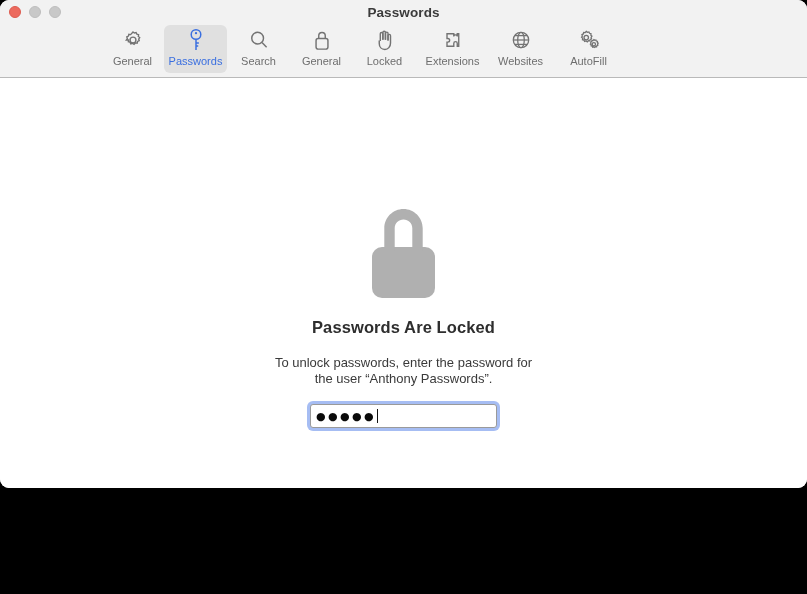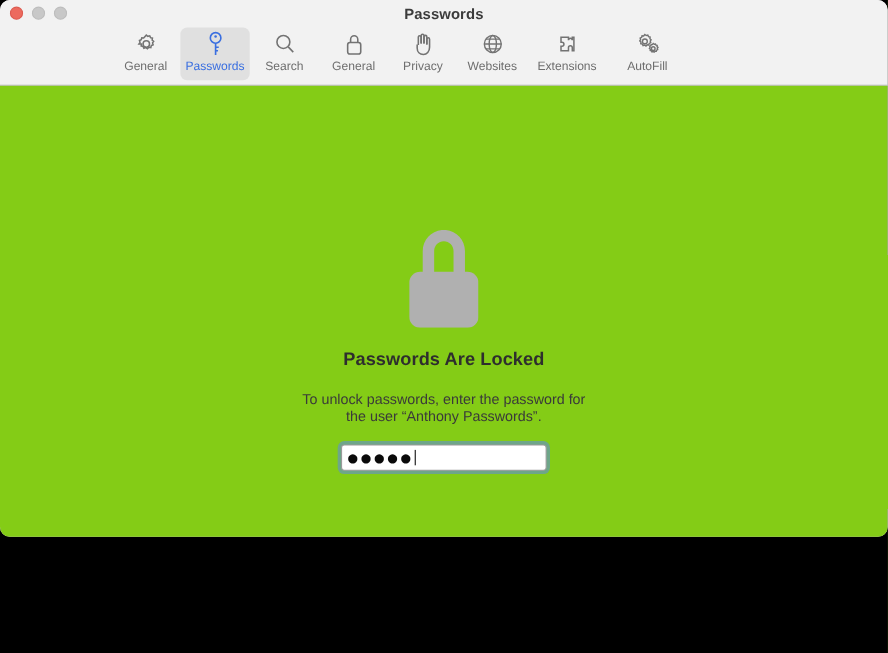--- a/index.html
+++ b/index.html
@@ -110,21 +110,21 @@
   }
   .tab.wide { width: 73px; }
 
   
   .content {
     position: absolute;
     left: 0;
     top: 78px;
     width: 807px;
     height: 516px;
-    background: #84cc16;
+    background: #ffffff;
   }
 
   .locked-panel {
     position: absolute;
     left: 0;
     top: 0;
     width: 807px;
     text-align: center;
   }
 
@@ -247,47 +247,47 @@
 
       <div class="tab">
         <span class="ticon">
           <svg width="21" height="23" viewBox="0 0 22 24" fill="none" stroke="#737373" stroke-width="1.5">
             <path d="M6.6 12.4V4.9a1.35 1.35 0 0 1 2.7 0v6.2"></path>
             <path d="M9.3 11.1V3.6a1.35 1.35 0 0 1 2.7 0v7.5"></path>
             <path d="M12 11.1V4.6a1.35 1.35 0 0 1 2.7 0v7.3"></path>
             <path d="M14.7 11.9V6.9a1.3 1.3 0 0 1 2.6 0v7.6c0 4.1-2.6 6.9-5.9 6.9-3.4 0-5.9-2.4-5.9-6.2v-3.2"></path>
           </svg>
         </span>
-        <span class="tlabel">Privacy</span>
+        <span class="tlabel">Locked</span>
+      </div>
+
+      <div class="tab wide">
+        <span class="ticon">
+          <svg width="23" height="22" viewBox="0 0 24 24" fill="none" stroke="#737373" stroke-width="1.5">
+            <path d="M6 5.2h7.4v3.1a1.9 1.9 0 1 1 3.8 0V5.2h1.6v13.6h-1.6v-3.1a1.9 1.9 0 1 0-3.8 0v3.1H6v-4.5h.9a2 2 0 1 0 0-4H6z"></path>
+          </svg>
+        </span>
+        <span class="tlabel">Extensions</span>
       </div>
 
       <div class="tab">
         <span class="ticon">
           <svg width="22" height="22" viewBox="0 0 24 24" fill="none" stroke="#737373" stroke-width="1.4">
             <circle cx="12" cy="12" r="8.4"></circle>
             <ellipse cx="12" cy="12" rx="3.6" ry="8.4"></ellipse>
             <path d="M3.6 12h16.8"></path>
             <path d="M5.1 7.2h13.8"></path>
             <path d="M5.1 16.8h13.8"></path>
           </svg>
         </span>
         <span class="tlabel">Websites</span>
       </div>
 
       <div class="tab wide">
         <span class="ticon">
-          <svg width="23" height="22" viewBox="0 0 24 24" fill="none" stroke="#737373" stroke-width="1.5">
-            <path d="M6 5.2h7.4v3.1a1.9 1.9 0 1 1 3.8 0V5.2h1.6v13.6h-1.6v-3.1a1.9 1.9 0 1 0-3.8 0v3.1H6v-4.5h.9a2 2 0 1 0 0-4H6z"></path>
-          </svg>
-        </span>
-        <span class="tlabel">Extensions</span>
-      </div>
-
-      <div class="tab wide">
-        <span class="ticon">
           <svg width="24" height="22" viewBox="0 0 26 24" fill="none" stroke="#737373" stroke-width="1.4">
             <circle cx="10" cy="9.4" r="2.4"></circle>
             <path d="M10 2.6l1.3 1 1.6-.4.7 1.5 1.6.4-.2 1.6 1.2 1.1-.9 1.3.5 1.6-1.5.7-.4 1.6-1.6-.2-1.2 1.2-1.3-.9-1.6.5-.7-1.5-1.6-.4.2-1.6-1.2-1.1.9-1.3-.5-1.6 1.5-.7.4-1.6 1.6.2z"></path>
             <circle cx="18.3" cy="16.6" r="1.8"></circle>
             <path d="M18.3 11.5l1 .8 1.2-.3.5 1.1 1.2.3-.1 1.2.9.8-.7 1 .4 1.2-1.1.5-.3 1.2-1.2-.1-.9.9-1-.7-1.2.4-.5-1.1-1.2-.3.1-1.2-.9-.8.7-1-.4-1.2 1.1-.5.3-1.2 1.2.1z"></path>
           </svg>
         </span>
         <span class="tlabel">AutoFill</span>
       </div>
 

